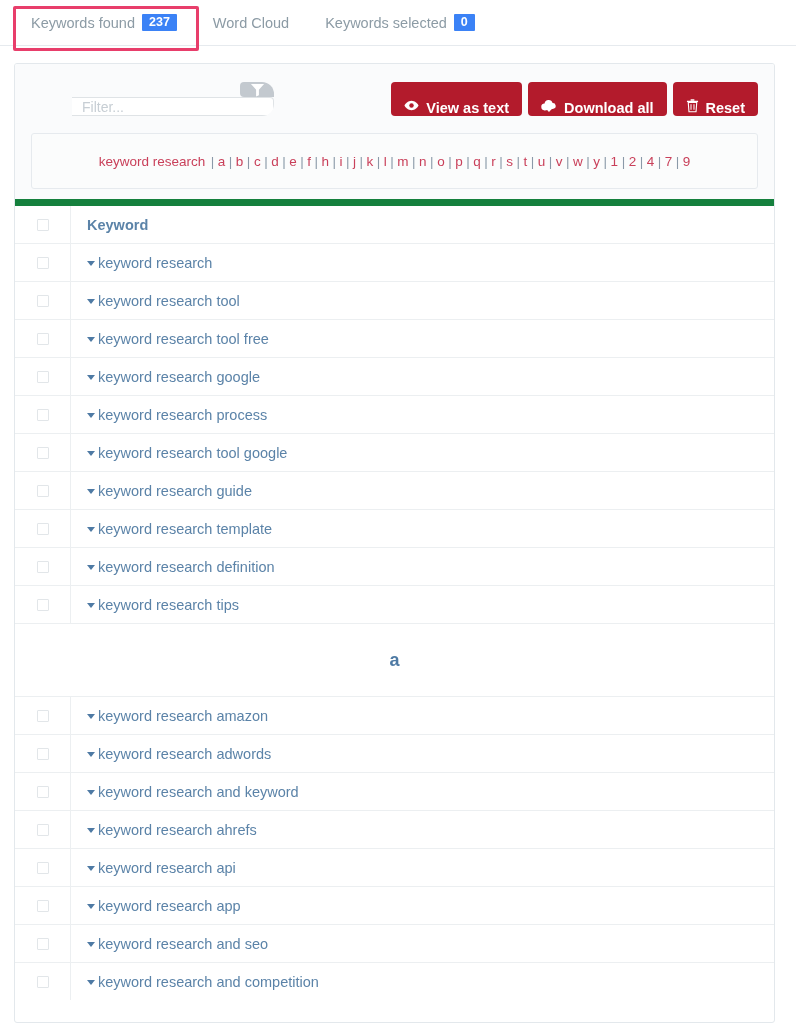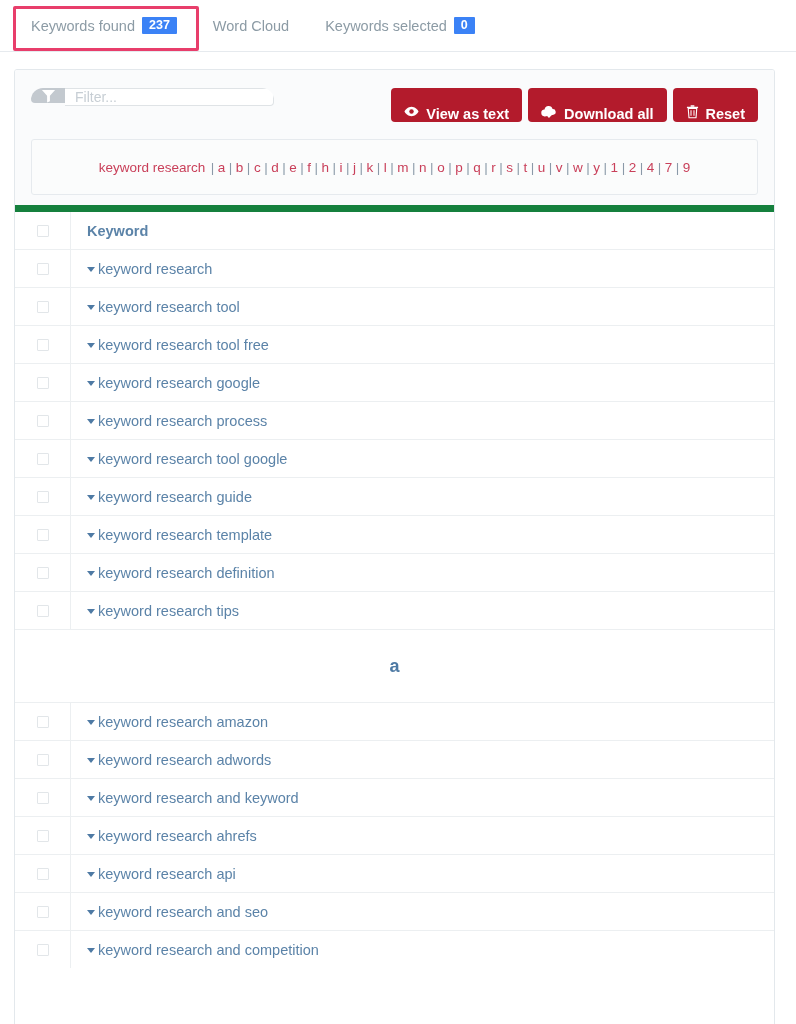--- a/index.html
+++ b/index.html
@@ -11,21 +11,21 @@
     width: 796px;
     height: 1024px;
     overflow: hidden;
     font-family: "Liberation Sans", sans-serif;
     -webkit-font-smoothing: antialiased;
   }
 
   
   .tabbar {
     position: relative;
-    height: 52px;
+    height: 46px;
     border-bottom: 1px solid #e6eaee;
     display: flex;
     align-items: center;
     padding-left: 14px;
     box-sizing: border-box;
   }
   .tab {
     display: flex;
     align-items: center;
     gap: 7px;
@@ -76,25 +76,26 @@
   }
 
   
   .toolbar {
     display: flex;
     align-items: flex-start;
     justify-content: space-between;
   }
   .filter-group {
     display: flex;
-    align-items: flex-start;
+    align-items: flex-end;
     height: 34px;
     border-radius: 12px;
     overflow: hidden;
     width: 243px;
+    flex-direction: column;
   }
   .filter-addon {
     width: 34px;
     background: #c3c9cf;
     display: flex;
     align-items: center;
     justify-content: center;
     border-radius: 4px 0 0 4px;
   }
   .filter-input {
@@ -410,20 +411,24 @@
         <tr>
           <td class="cb-cell"><span class="cb"></span></td>
           <td class="kw-cell"><span class="caret"></span><span class="kw-text">keyword research ahrefs</span></td>
         </tr>
         <tr>
           <td class="cb-cell"><span class="cb"></span></td>
           <td class="kw-cell"><span class="caret"></span><span class="kw-text">keyword research api</span></td>
         </tr>
         <tr>
           <td class="cb-cell"><span class="cb"></span></td>
+          <td class="kw-cell"><span class="caret"></span><span class="kw-text">keyword research app</span></td>
+        </tr>
+        <tr>
+          <td class="cb-cell"><span class="cb"></span></td>
           <td class="kw-cell"><span class="caret"></span><span class="kw-text">keyword research and seo</span></td>
         </tr>
         <tr>
           <td class="cb-cell"><span class="cb"></span></td>
           <td class="kw-cell"><span class="caret"></span><span class="kw-text">keyword research and competition</span></td>
         </tr>
       </tbody>
   </table>
 
 </div>

